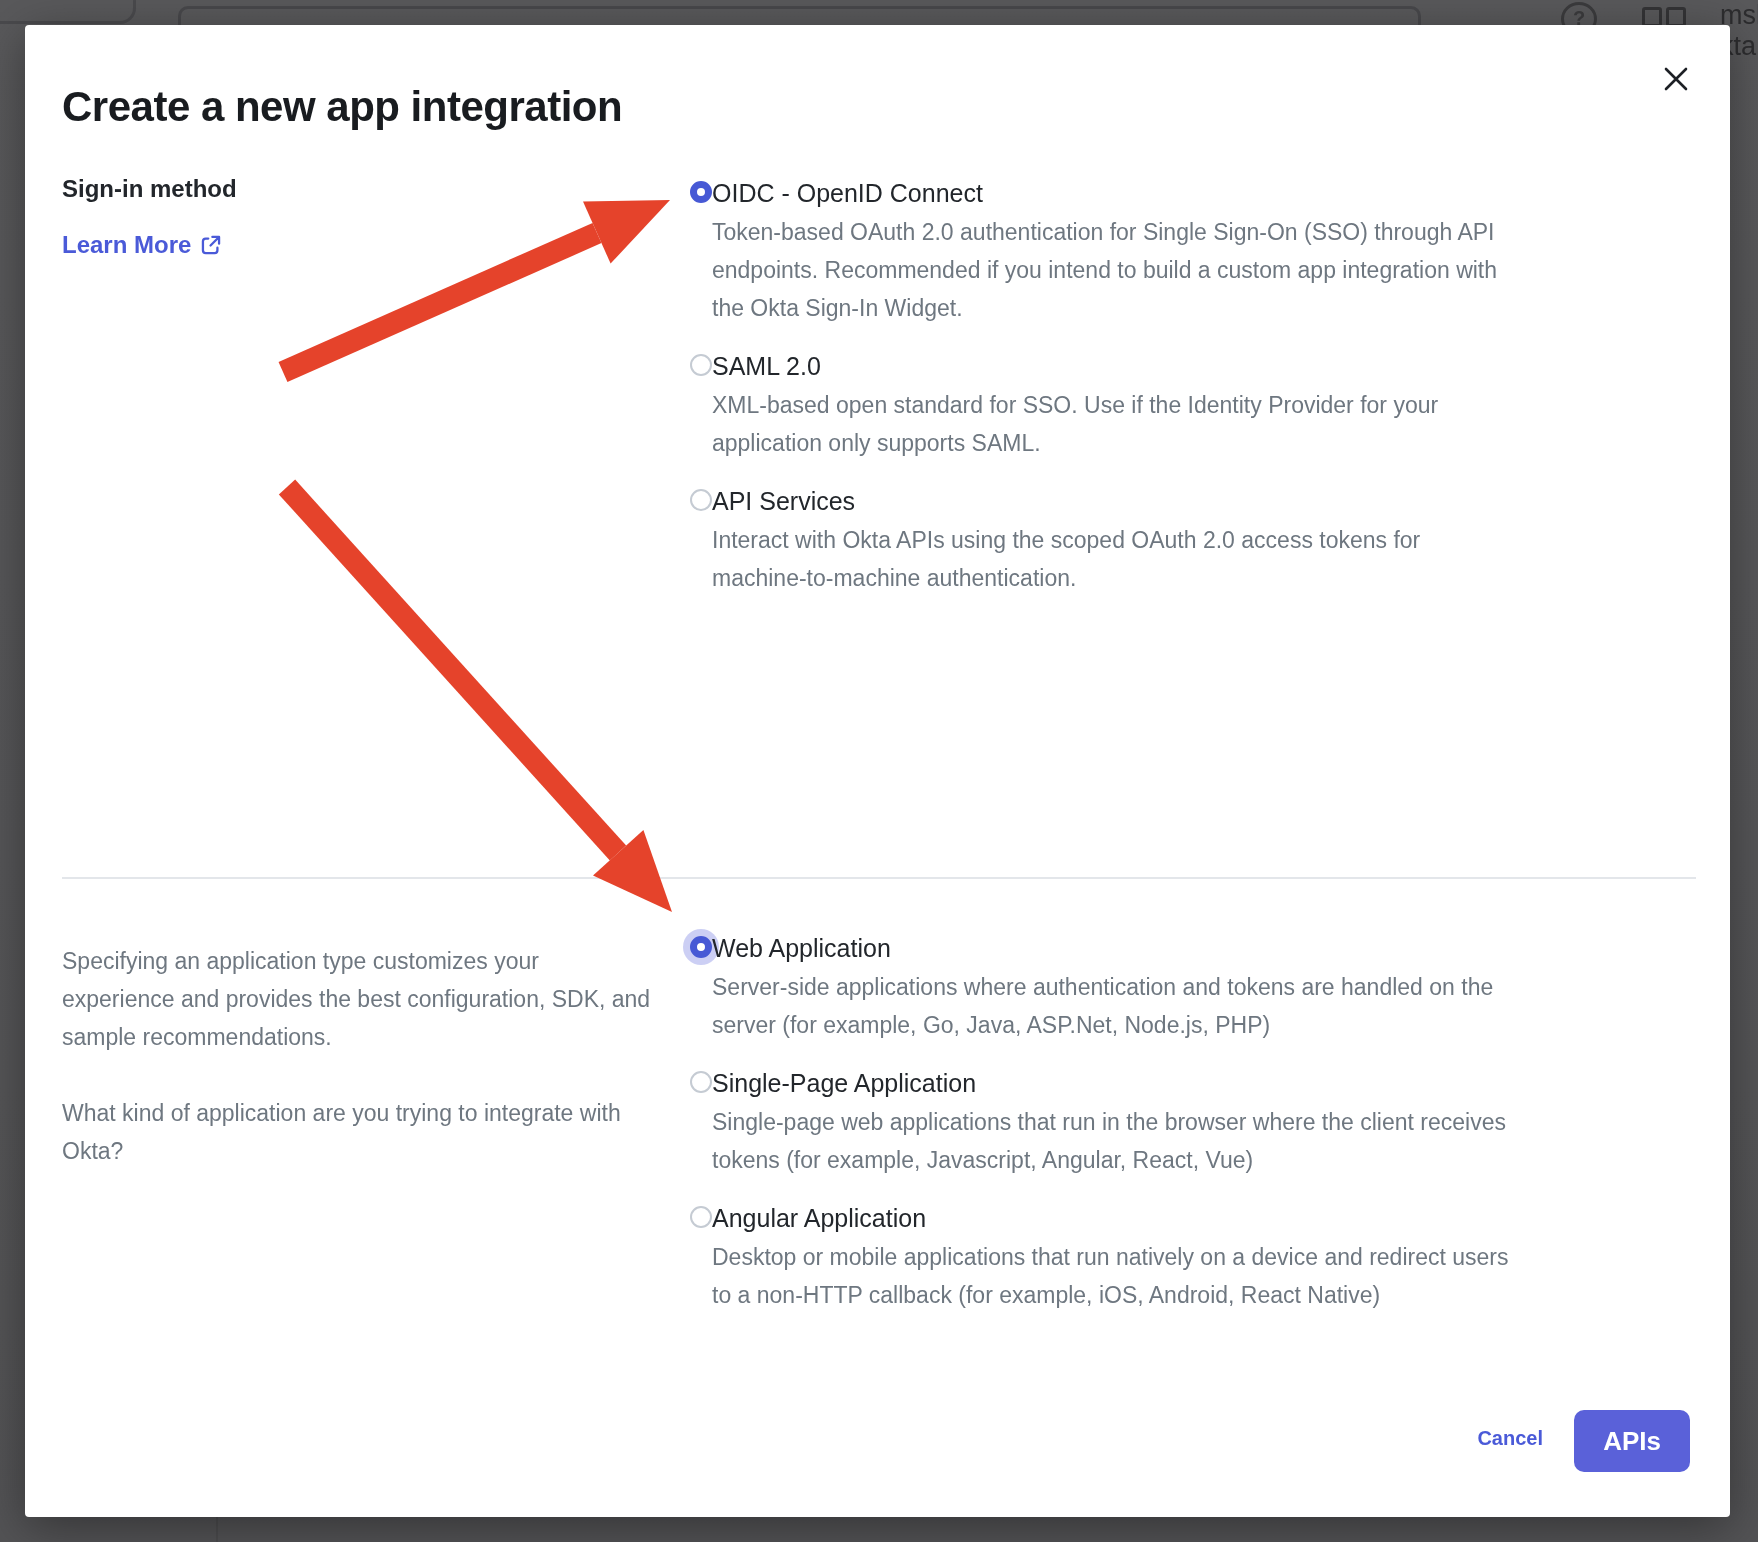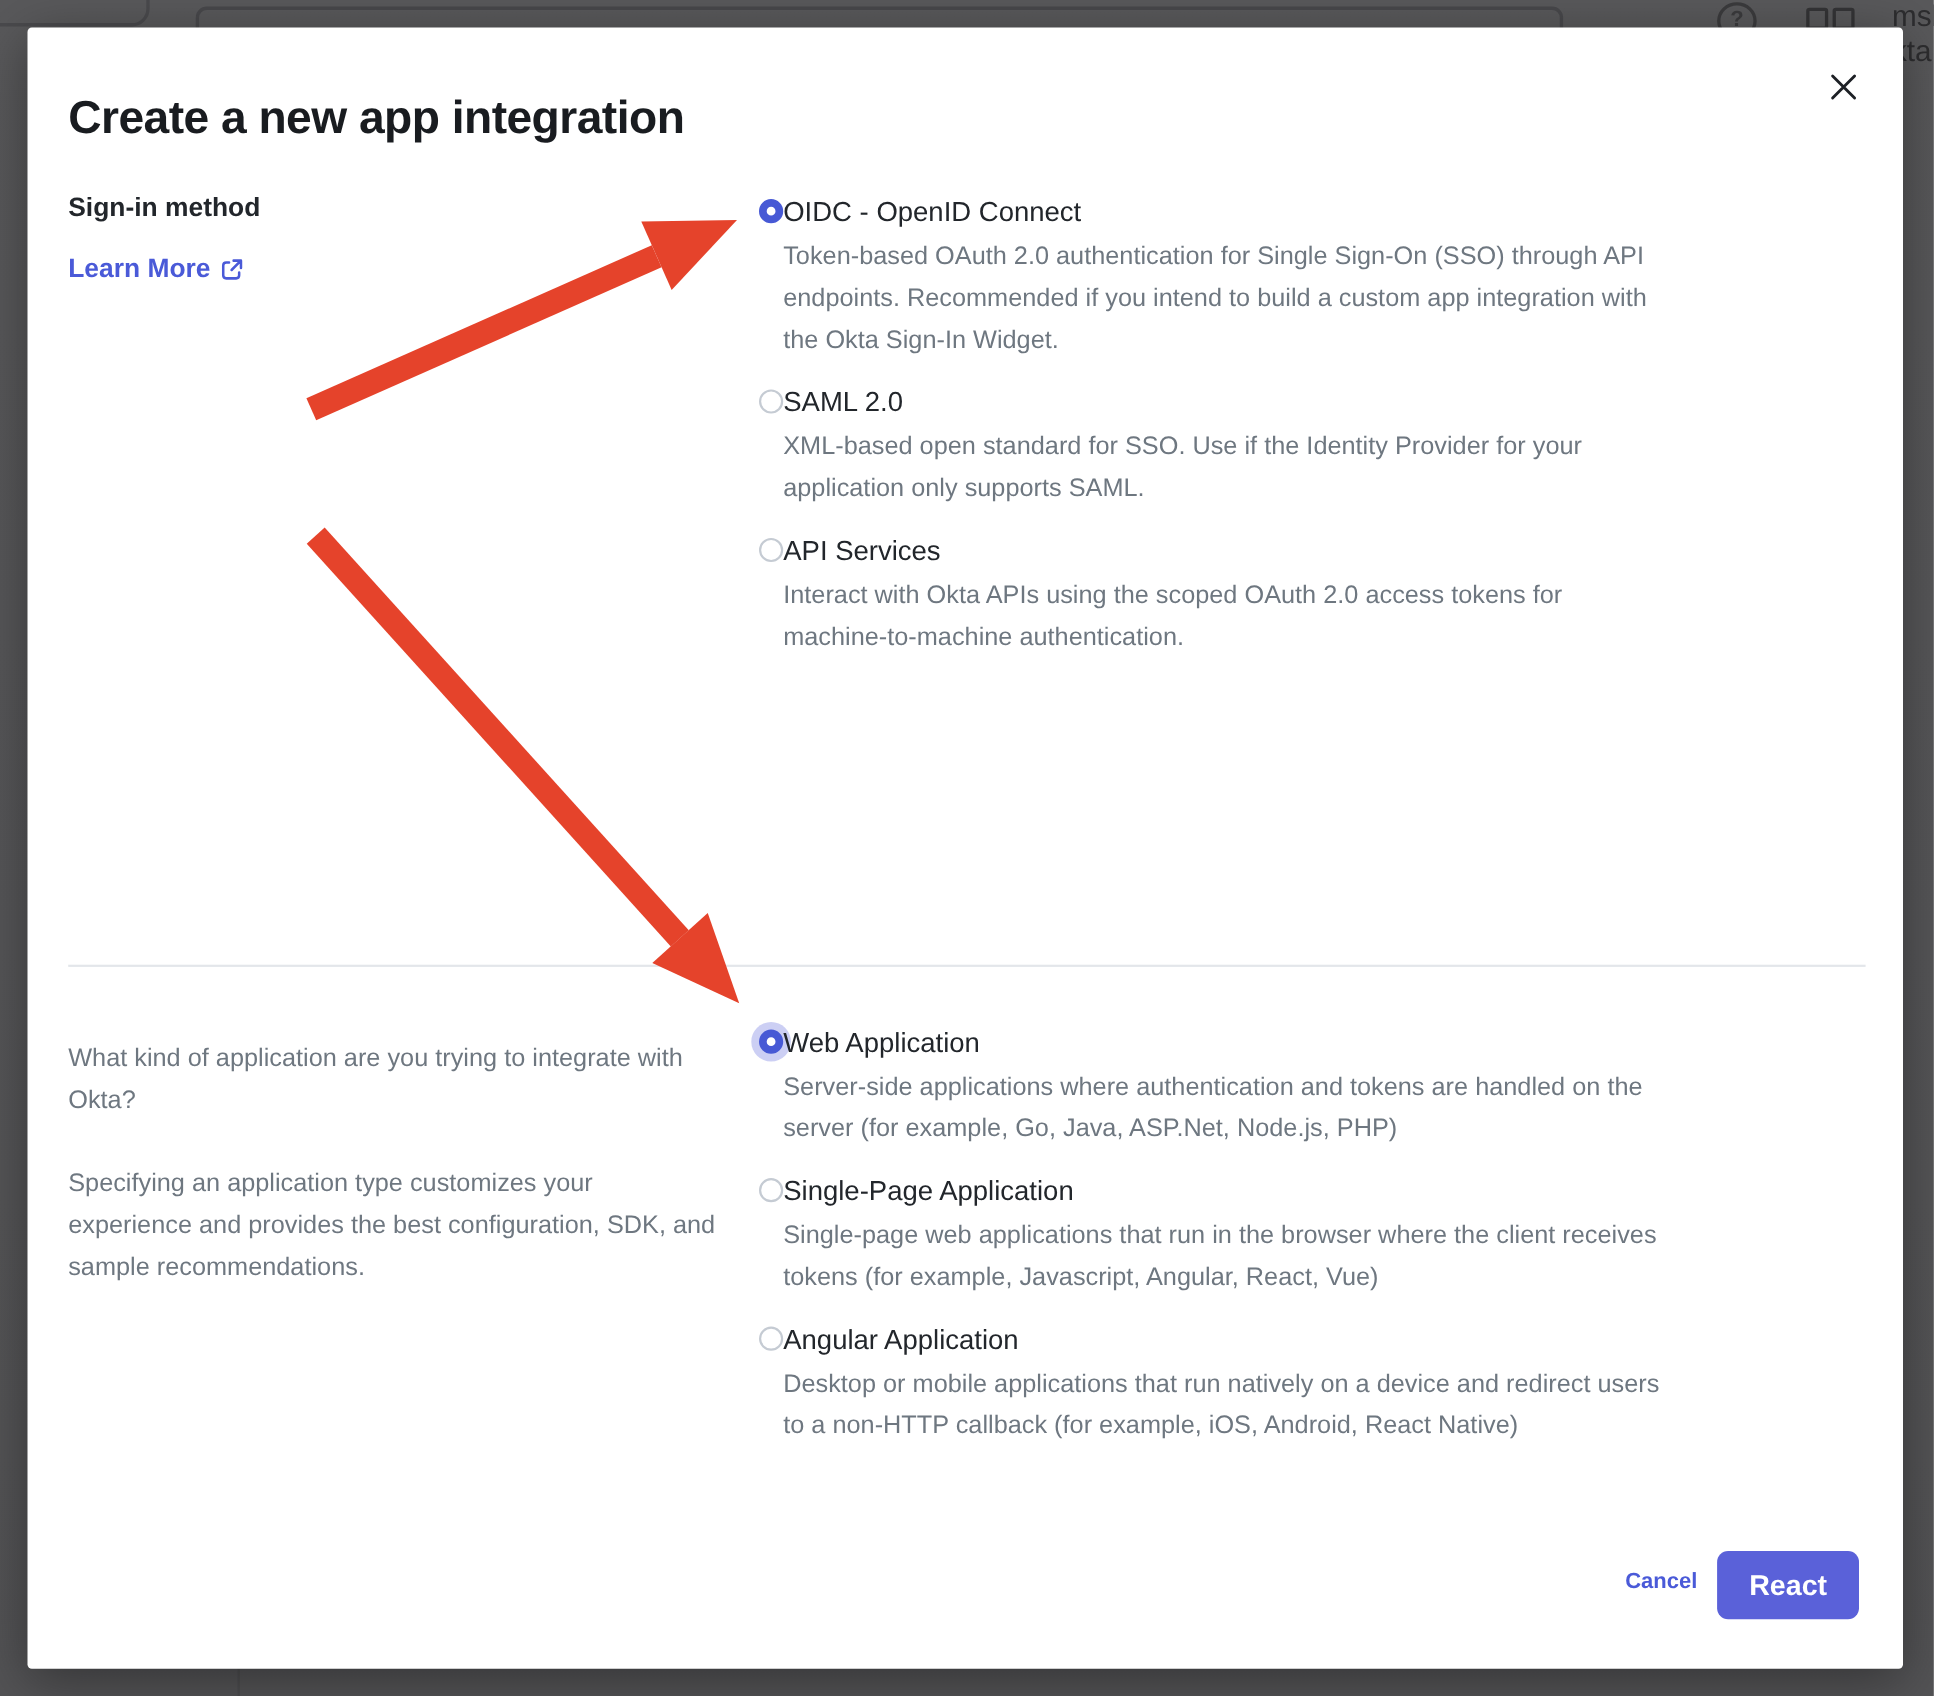--- a/index.html
+++ b/index.html
@@ -106,22 +106,22 @@
       <div class="opt-text">
         <div class="opt-label">API Services</div>
         <div class="opt-desc">Interact with Okta APIs using the scoped OAuth 2.0 access tokens for machine-to-machine authentication.</div>
       </div>
     </div>
   </div>
 
   <div class="divider"></div>
 
   <div class="apptype-col">
+    <p>Specifying an application type customizes your experience and provides the best configuration, SDK, and sample recommendations.</p>
     <p>What kind of application are you trying to integrate with Okta?</p>
-    <p>Specifying an application type customizes your experience and provides the best configuration, SDK, and sample recommendations.</p>
   </div>
 
   <div class="options apptype">
     <div class="option">
       <span class="radio halo checked"></span>
       <div class="opt-text">
         <div class="opt-label">Web Application</div>
         <div class="opt-desc">Server-side applications where authentication and tokens are handled on the server (for example, Go, Java, ASP.Net, Node.js, PHP)</div>
       </div>
     </div>
@@ -135,21 +135,21 @@
     <div class="option">
       <span class="radio"></span>
       <div class="opt-text">
         <div class="opt-label">Angular Application</div>
         <div class="opt-desc">Desktop or mobile applications that run natively on a device and redirect users to a non-HTTP callback (for example, iOS, Android, React Native)</div>
       </div>
     </div>
   </div>
 
   <button class="cancel-link">Cancel</button>
-  <button class="next-btn">React</button>
+  <button class="next-btn">APIs</button>
 </div>
 
 <svg class="arrows" width="1758" height="1542" viewBox="0 0 1758 1542">
   <g>
     <line x1="283" y1="372" x2="597" y2="233" stroke="#e5432b" stroke-width="22"></line>
     <polygon points="670,200 610.6,263.6 583,201.4" fill="#e5432b"></polygon>
   </g>
   <g>
     <line x1="287" y1="487" x2="618" y2="853" stroke="#e5432b" stroke-width="22"></line>
     <polygon points="672,912 593,875.5 643.4,829.9" fill="#e5432b"></polygon>

